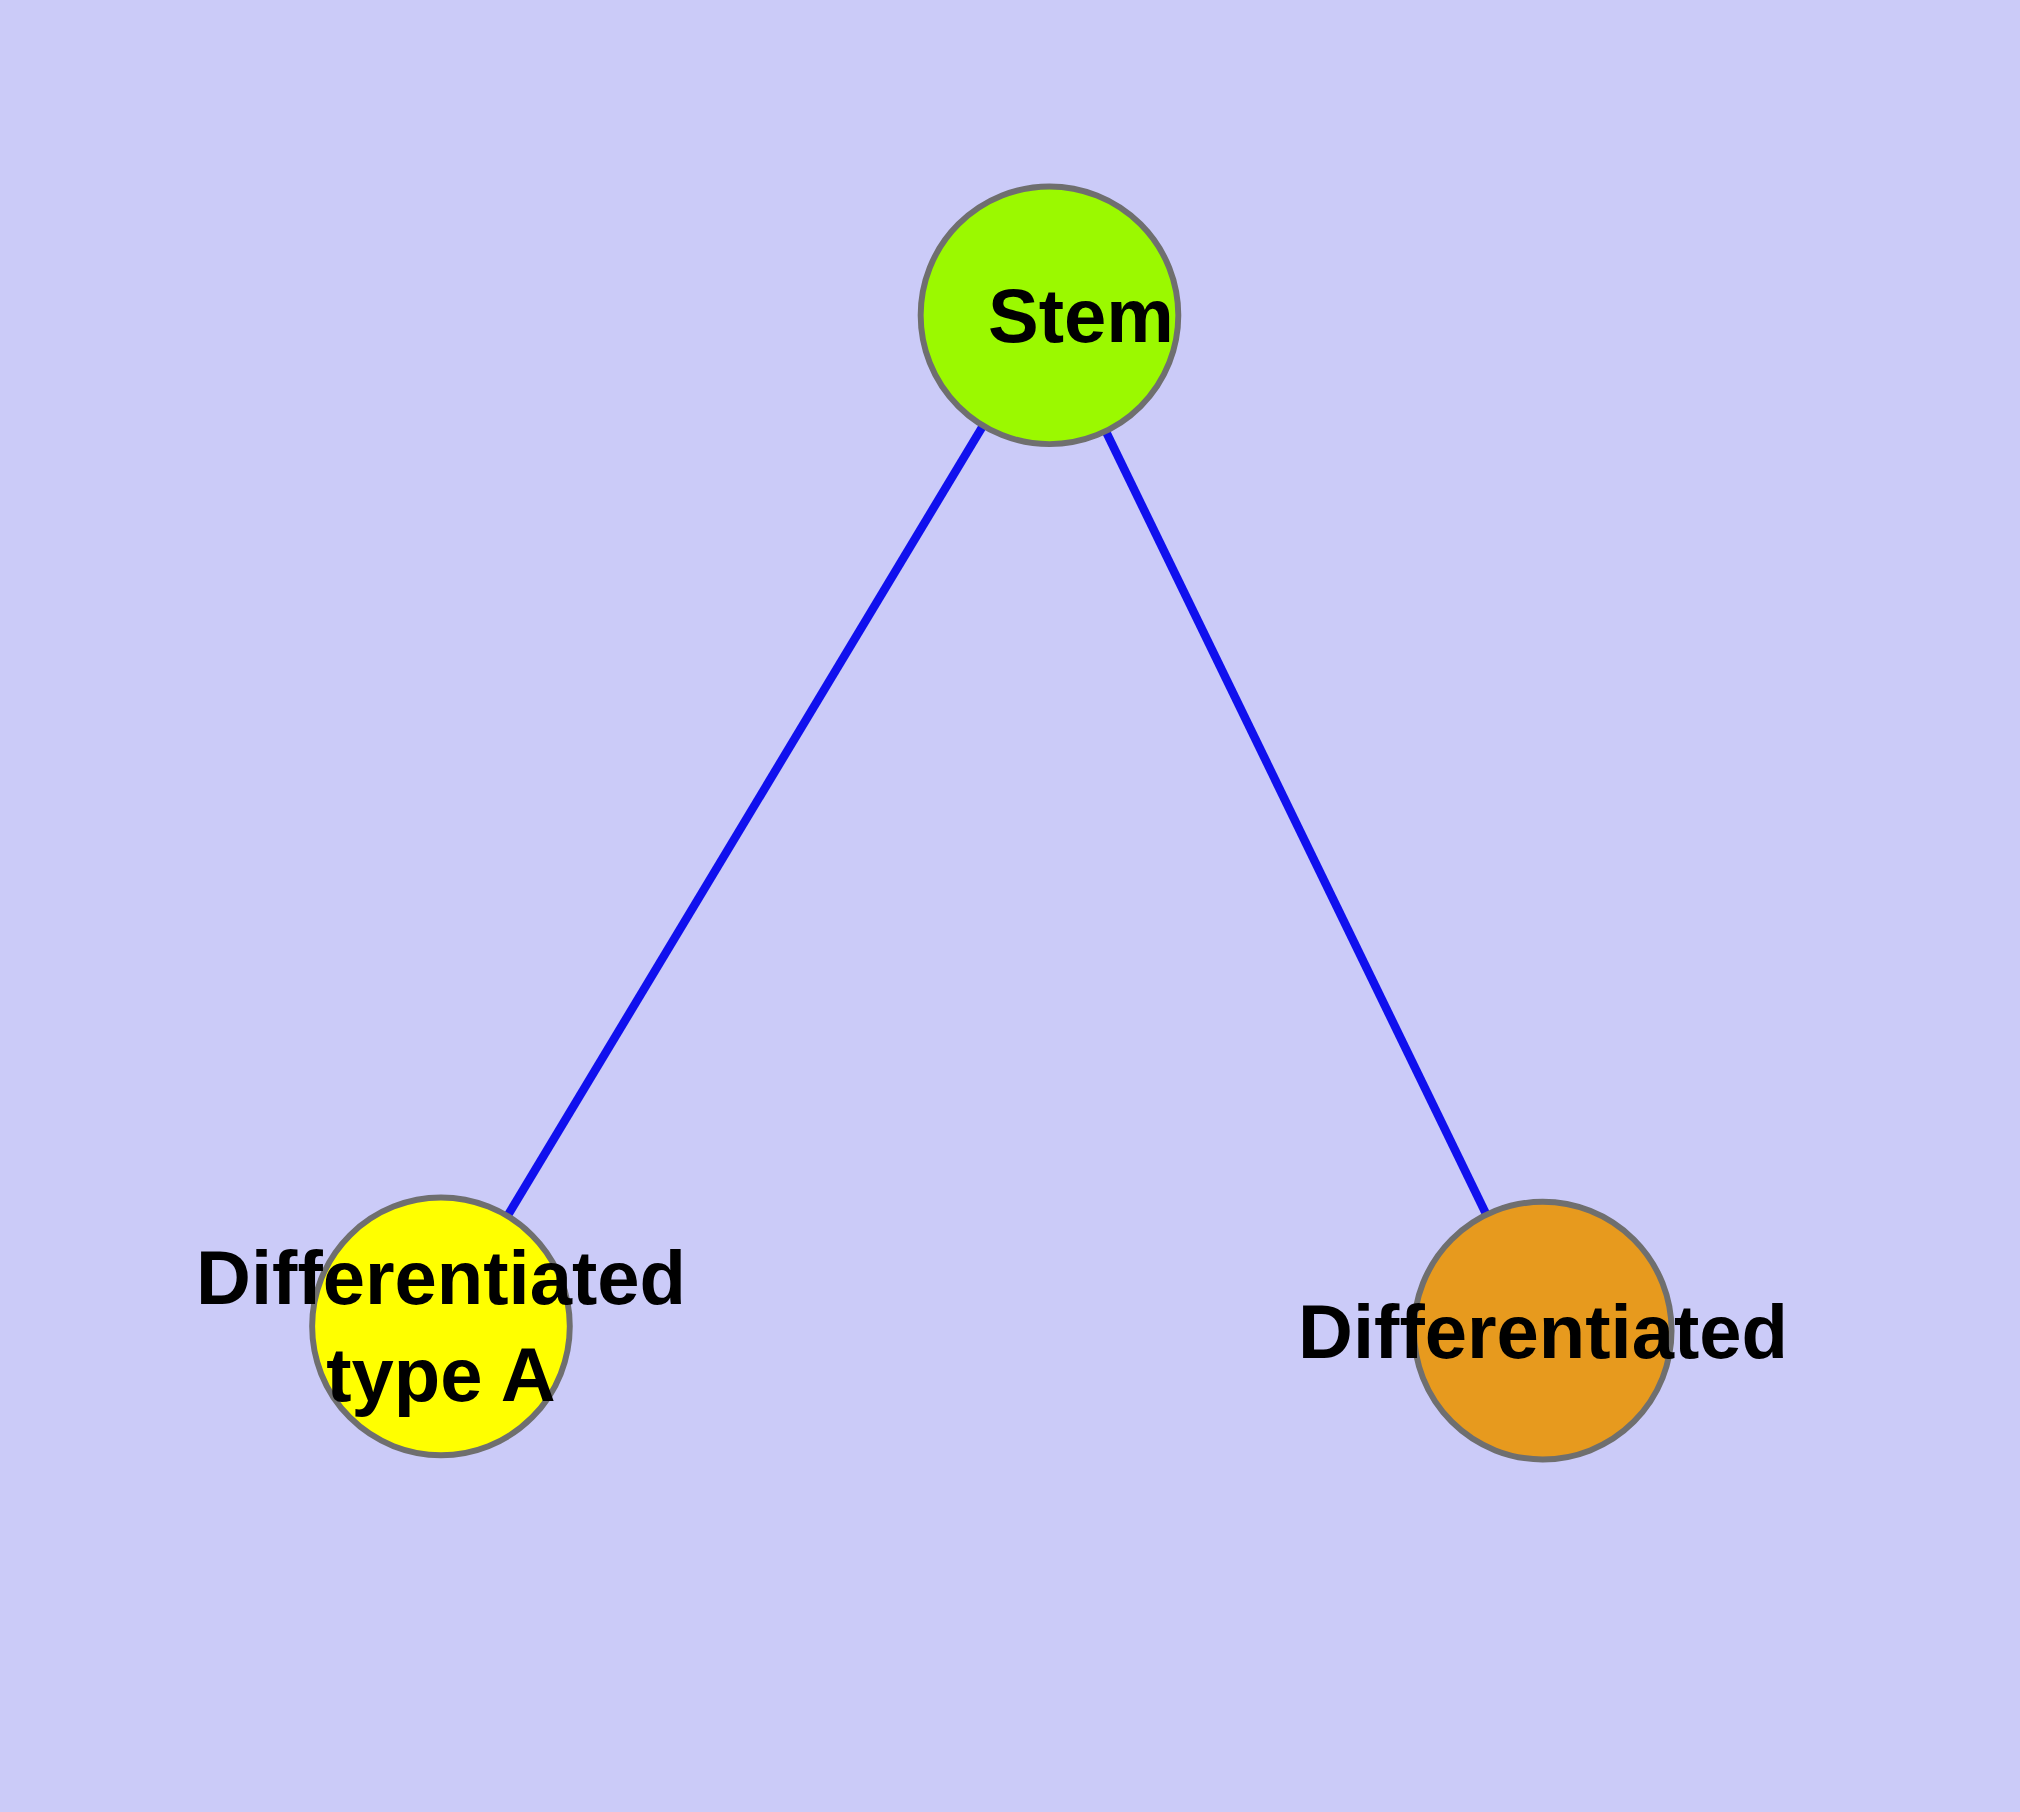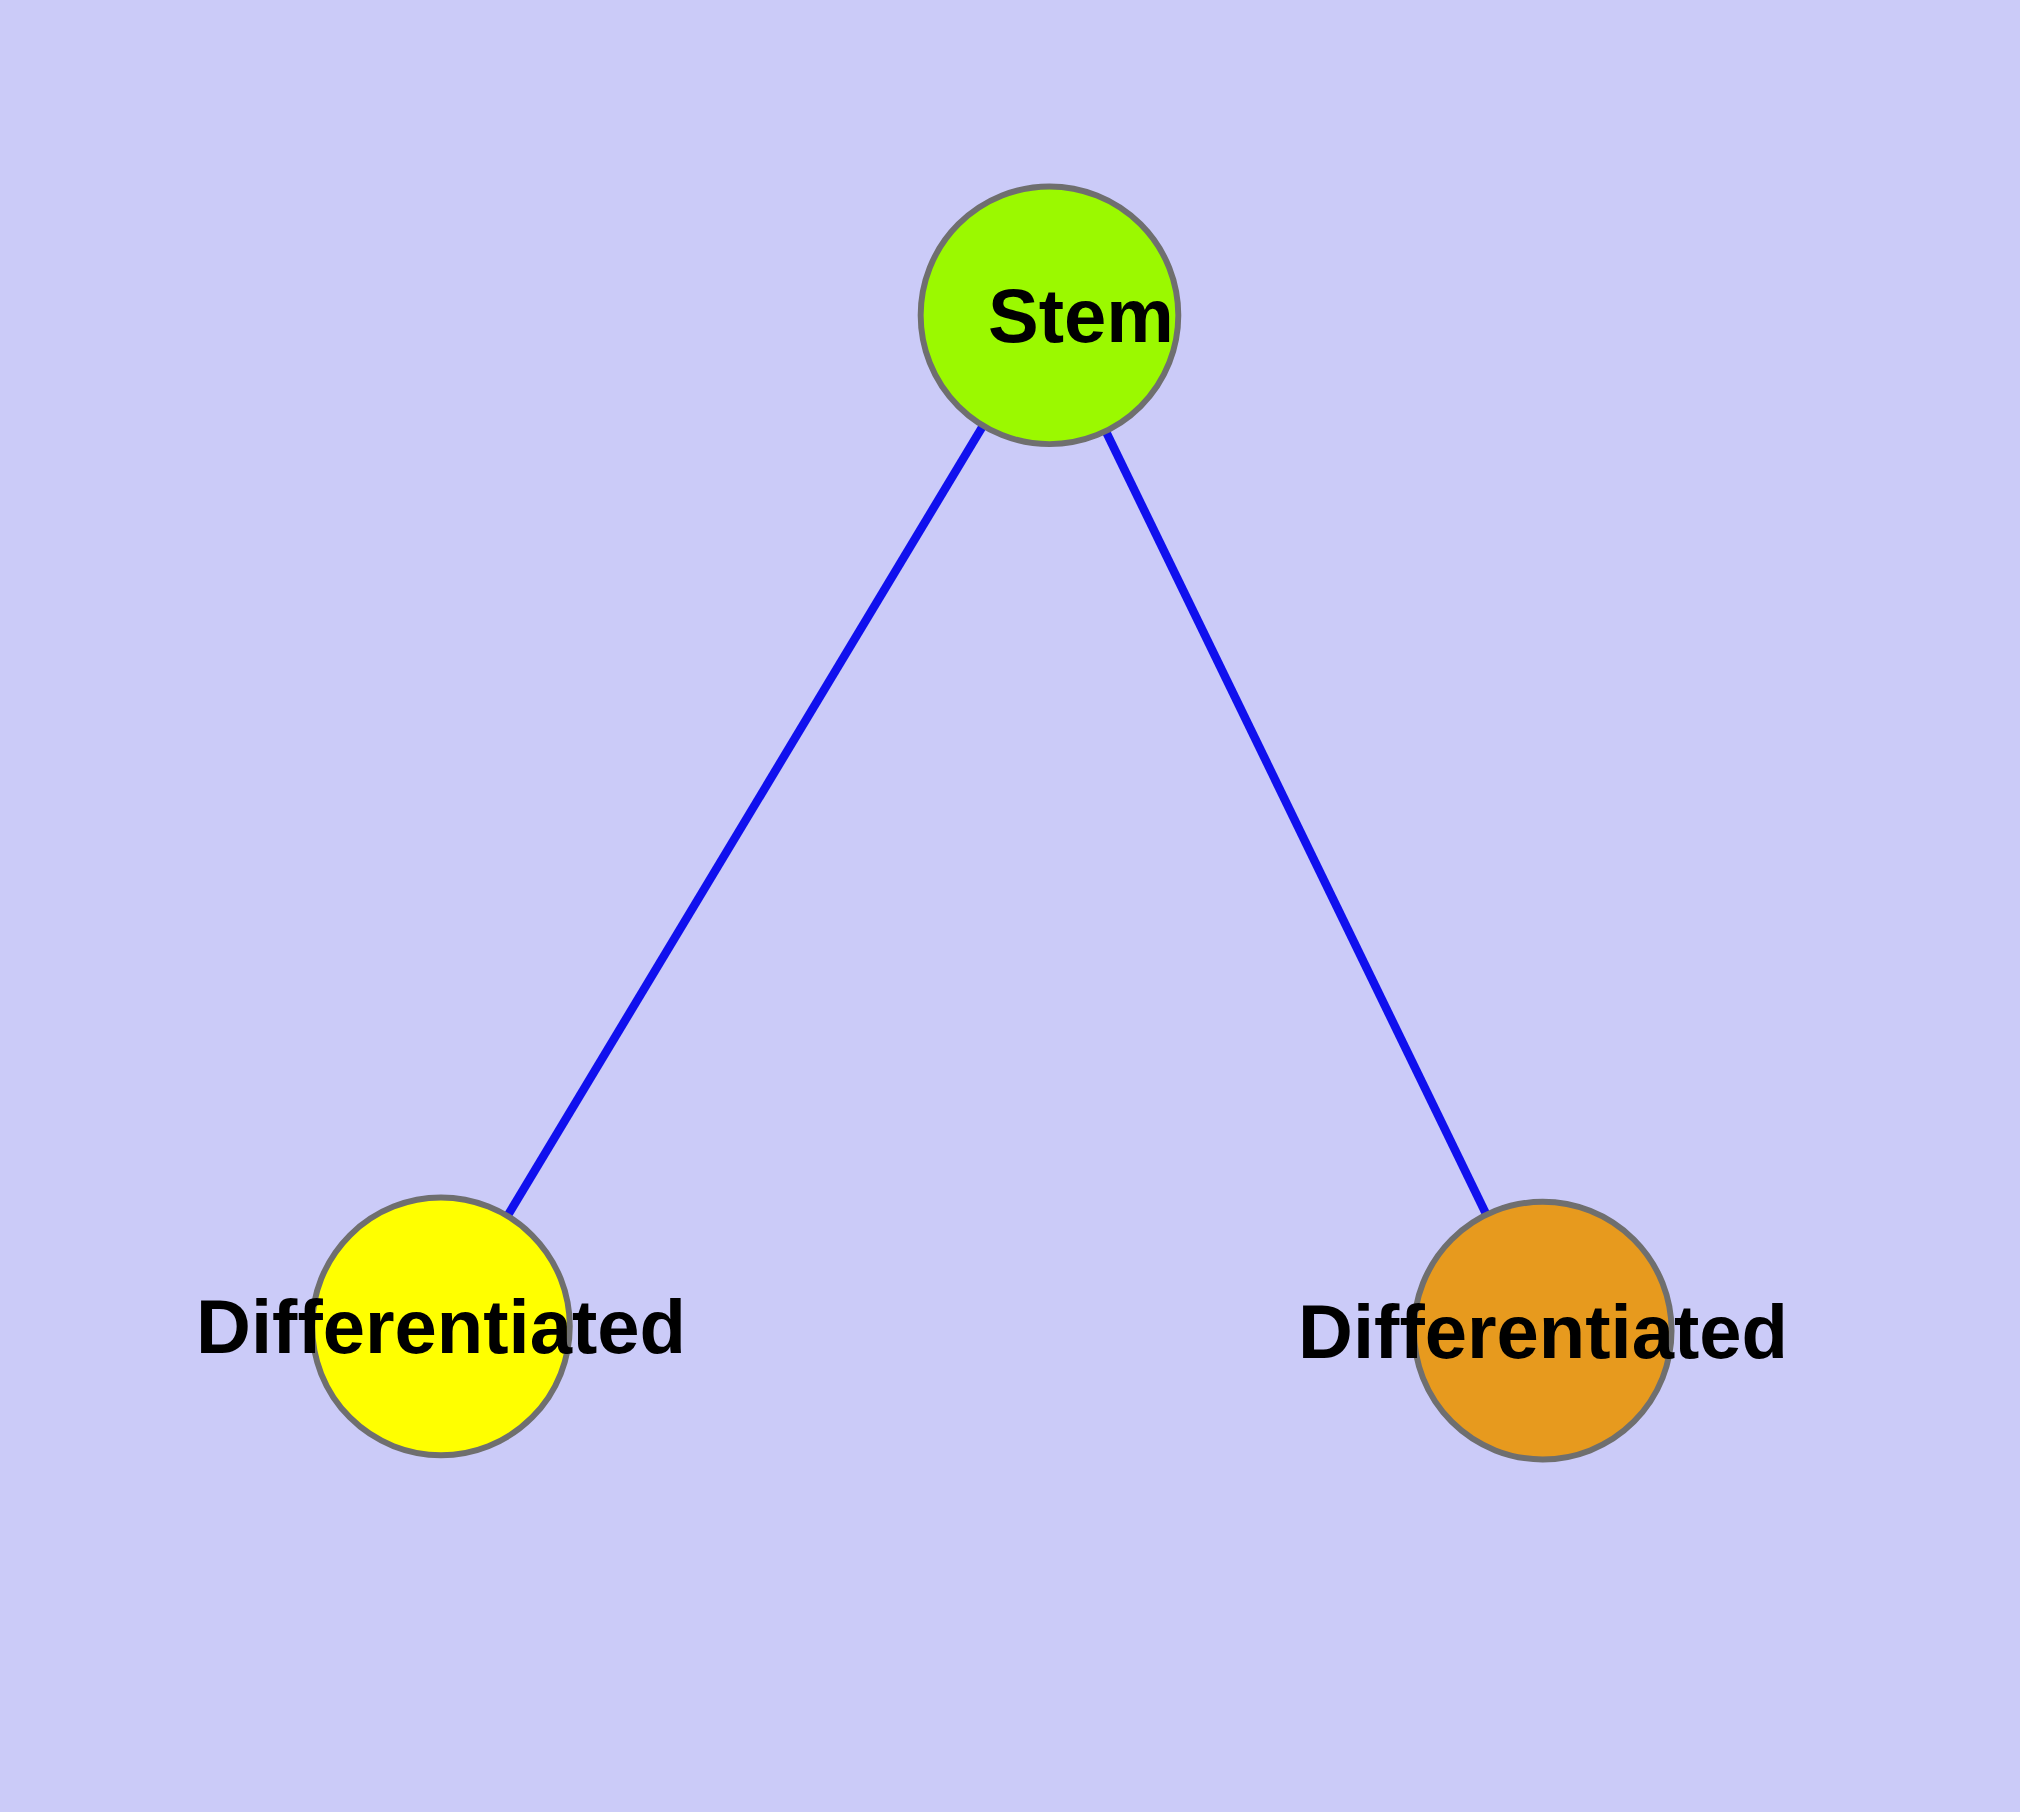--- a/index.html
+++ b/index.html
@@ -58,19 +58,20 @@
         <circle cx="520" cy="1565" r="152" fill="#FFFF00" stroke="#6F6F6F" stroke-width="7"></circle>
         <circle cx="1820" cy="1570" r="152" fill="#E79A1E" stroke="#6F6F6F" stroke-width="7"></circle>
       </g>
   </svg>
   <div id="labels-layer">
       <div class="node-label" style="left: 1049px; top: 315px; margin-left: 32px;">
         <span class="label-line">Stem</span>
       </div>
       <div class="node-label" style="left: 441px; top: 1326px;">
         <span class="label-line">Differentiated</span>
+        <span class="label-line">type A</span>
       </div>
       <div class="node-label" style="left: 1543px; top: 1331px;">
         <span class="label-line">Differentiated</span>
       </div>
     </div>
 </div>
 
 
 </body></html>

